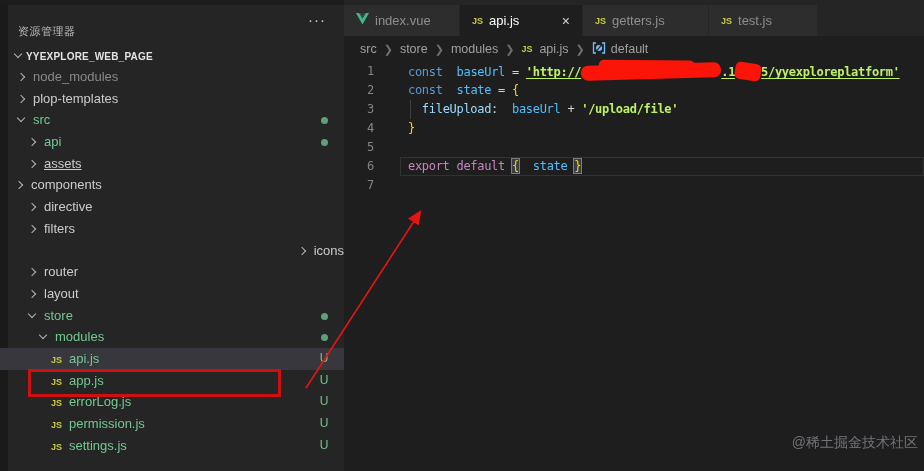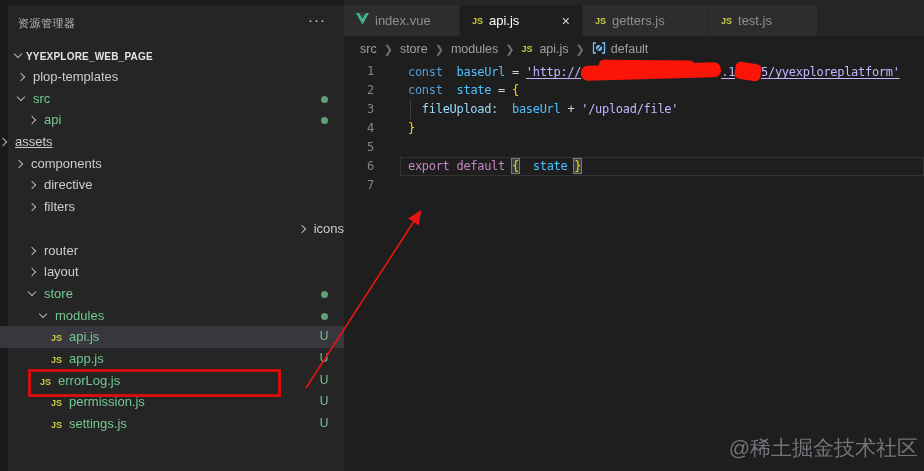--- a/index.html
+++ b/index.html
@@ -4,21 +4,21 @@
 <style>
   html,body{margin:0;padding:0;background:#111;}
   .app{position:relative;width:924px;height:471px;overflow:hidden;
        background:#1e1e1e;font-family:"Liberation Sans","DejaVu Sans",sans-serif;
        -webkit-font-smoothing:antialiased;}
   
   .sidebar{position:absolute;left:0;top:0;width:344px;height:471px;background:#252526;}
   .leftstrip{position:absolute;left:0;top:0;width:8px;height:471px;background:#1a1a1b;}
   .sb-topstrip{position:absolute;left:0;top:0;width:344px;height:5px;background:#1c1c1d;}
   .sb-header{position:absolute;left:8px;top:14px;right:0;height:20px;}
-  .sb-title{position:absolute;left:10px;top:2px;font-size:11px;color:#bcbcbc;letter-spacing:.5px;}
+  .sb-title{position:absolute;left:10px;top:10px;font-size:11px;color:#bcbcbc;letter-spacing:.5px;}
   .sb-more{position:absolute;right:18px;top:-3px;color:#d0d0d0;font-size:15px;letter-spacing:1px;cursor:pointer;}
   .sb-project{position:absolute;left:8px;top:46px;right:0;height:22px;color:#e4e4e4;
               font-weight:bold;font-size:10px;line-height:22px;letter-spacing:.2px;}
   .sb-project .chev{margin:0 5px 1px 7px;}
   .tree{position:absolute;left:0;top:66px;right:0;}
   .row{position:relative;height:21.7px;line-height:21.7px;font-size:13px;color:#cccccc;white-space:nowrap;cursor:pointer;}
   .row.dim{color:#8a8a8a;}
   .row.green{color:#73C991;}
   .row.selected{background:#37373d;}
   .chev{display:inline-block;width:5px;height:5px;border-right:1.4px solid #b6b6b6;
@@ -41,69 +41,70 @@
   .crumb{display:flex;align-items:center;cursor:pointer;}
   .csep{margin:0 7px;color:#6f6f6f;font-size:11px;}
   .code{position:relative;font-family:"DejaVu Sans Mono","Liberation Mono",monospace;
         font-size:12px;letter-spacing:-0.3px;line-height:19px;color:#d4d4d4;}
   .cl{position:relative;height:19px;white-space:pre;display:flex;}
   .ln{width:30px;text-align:right;color:#858585;flex:none;}
   .lc{padding-left:34px;}
   .cl.current .hl{position:absolute;left:56px;right:0;top:0;bottom:0;border:1px solid #323232;box-sizing:border-box;}
   .guide{position:absolute;left:66px;top:0;height:19px;width:1px;background:#404040;}
   .tk-kw{color:#569CD6;} .tk-kc{color:#C586C0;} .tk-var{color:#4FC1FF;padding-left:7px;}
-  .tk-prop{color:#9CDCFE;} .tk-op{color:#d4d4d4;} .tk-str{color:#c4b5fd;}
+  .tk-prop{color:#9CDCFE;} .tk-op{color:#d4d4d4;} .tk-str{color:#bef264;font-weight:bold;}
   .tk-brace{color:#FFD700;}
   .tk-link{text-decoration:underline;text-underline-offset:2px;}
   .tk-match{outline:1px solid #7c7c7c;outline-offset:0px;background:#3a3d41;}
   .redact{display:inline-block;height:15px;background:#fb1408;border-radius:7px;
           vertical-align:text-bottom;position:relative;transform:rotate(-1.5deg);}
   .redact.r1{width:140px;}
   .redact.r1::after{content:"";position:absolute;left:18px;top:-4px;width:96px;height:10px;
           background:#fb1408;border-radius:6px;transform:rotate(2deg);}
   .redact.r2{width:26px;height:17px;transform:rotate(9deg);border-radius:5px;top:1px;}
   
   .redbox{position:absolute;left:28px;top:369px;width:253px;height:28px;
           border:3px solid #d10f0f;box-sizing:border-box;z-index:30;pointer-events:none;}
   .arrow-layer{position:absolute;left:0;top:0;width:924px;height:471px;z-index:31;pointer-events:none;}
-  .watermark{position:absolute;right:6px;top:434px;font-size:21px;color:#73737a;z-index:40;}
+  .watermark{position:absolute;right:6px;top:434px;font-size:14px;color:#73737a;z-index:40;}
   .vueicon{margin-right:6px;display:inline-block;}
   .symicon{margin-right:5px;display:inline-block;}
 </style>
 </head>
 <body>
 
 <div class="app">
 
   <div class="sidebar">
     <div class="leftstrip"></div>
     <div class="sb-topstrip"></div>
     <div class="sb-header">
       <span class="sb-title">资源管理器</span>
       <span class="sb-more">···</span>
     </div>
     <div class="sb-project">
       <span class="chev open"></span><span>YYEXPLORE_WEB_PAGE</span>
     </div>
     <div class="tree" id="tree">
+        <div class="row dim" style="padding-left: 18px;"><span class="chev"></span><span>node_modules</span></div>
         <div class="row" style="padding-left: 18px;"><span class="chev"></span><span>plop-templates</span></div>
         <div class="row green" style="padding-left: 18px;"><span class="chev open"></span><span>src</span><span class="dot"></span></div>
         <div class="row green" style="padding-left: 29px;"><span class="chev"></span><span>api</span><span class="dot"></span></div>
-        <div class="row" style=" text-decoration: underline;"><span class="chev"></span><span>assets</span></div>
+        <div class="row" style="padding-left: 29px; text-decoration: underline;"><span class="chev"></span><span>assets</span></div>
         <div class="row" style="padding-left: 16px;"><span class="chev"></span><span>components</span></div>
         <div class="row" style="padding-left: 29px;"><span class="chev"></span><span>directive</span></div>
         <div class="row" style="padding-left: 29px;"><span class="chev"></span><span>filters</span></div>
         <div class="row" style="padding-left: 29px; text-align: right;"><span class="chev"></span><span>icons</span></div>
         <div class="row" style="padding-left: 29px;"><span class="chev"></span><span>router</span></div>
         <div class="row" style="padding-left: 29px;"><span class="chev"></span><span>layout</span></div>
         <div class="row green" style="padding-left: 29px;"><span class="chev open"></span><span>store</span><span class="dot"></span></div>
         <div class="row green" style="padding-left: 40px;"><span class="chev open"></span><span>modules</span><span class="dot"></span></div>
         <div class="row green selected" style="padding-left: 51px;"><span class="jsicon">JS</span><span>api.js</span><span class="badge">U</span></div>
         <div class="row green" style="padding-left: 51px;"><span class="jsicon">JS</span><span>app.js</span><span class="badge">U</span></div>
-        <div class="row green" style="padding-left: 40px;"><span class="jsicon">JS</span><span>errorLog.js</span><span class="badge">U</span></div>
+        <div class="row green" style="padding-left: 51px;"><span class="jsicon">JS</span><span>errorLog.js</span><span class="badge">U</span></div>
         <div class="row green" style="padding-left: 51px;"><span class="jsicon">JS</span><span>permission.js</span><span class="badge">U</span></div>
         <div class="row green" style="padding-left: 51px;"><span class="jsicon">JS</span><span>settings.js</span><span class="badge">U</span></div>
       </div>
   </div>
 
   <div class="main">
     <div class="tabbar" id="tabbar">
         <div class="tab" style="width: 115px;">
           <span class="vueicon"><svg width="13" height="12" viewBox="0 0 24 22">
               <path fill="#41B883" d="M0 0h6l6 10L18 0h6L12 21z"></path>

